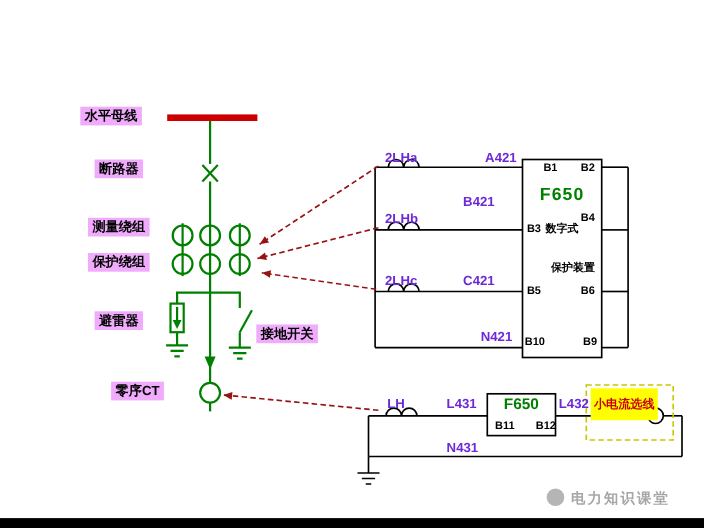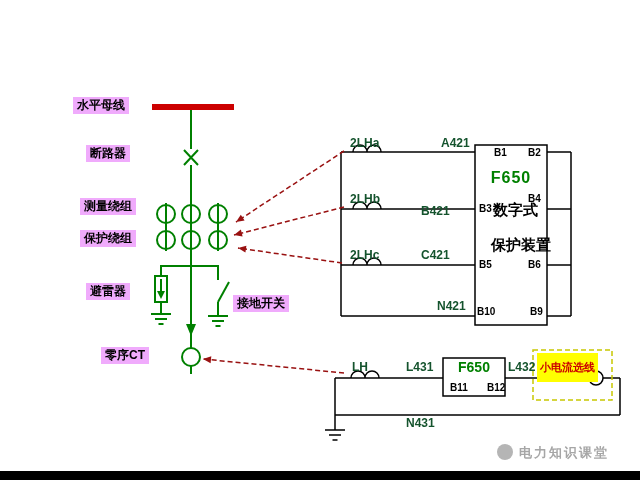--- a/index.html
+++ b/index.html
@@ -5,24 +5,24 @@
   * { margin:0; padding:0; box-sizing:border-box; }
   html,body { background:#ffffff; }
   .stage {
     position:relative; width:640px; height:480px; background:#fff;
     overflow:hidden; font-family:"Liberation Sans", sans-serif;
   }
   svg.draw { position:absolute; left:0; top:0; }
   .lbl { position:absolute; white-space:nowrap; }
   .title { font-size:16px; font-weight:bold; color:#8b0000; letter-spacing:2px; }
   .yl { background:#f0abfc; color:#000; font-size:12px; font-weight:bold; padding:1px 4px; line-height:15px; }
-  .wl { color:#14532d; font-size:12px; font-weight:bold; }
+  .wl { color:#6d28d9; font-size:12px; font-weight:bold; }
   .term { color:#000; font-size:10px; font-weight:bold; }
   .relay-model { color:#008000; font-weight:bold; font-size:16px; width:72px; text-align:center; letter-spacing:1px; }
-  .relay-desc { color:#000; font-size:15px; font-weight:bold; text-align:center; }
+  .relay-desc { color:#000; font-size:10px; font-weight:bold; text-align:center; }
   .relay-model-sm { color:#008000; font-weight:bold; font-size:14px; width:62px; text-align:center; }
   .sel { background:#ffff00; color:#cc0000; font-size:11px; font-weight:bold; padding:7px 3px; }
   .wm { color:#a6a6a6; font-size:13px; font-weight:bold; letter-spacing:2px; }
   .wm-logo { position:absolute; width:16px; height:16px; border-radius:50%; background:#b5b5b5; }
   .bottom-bar { position:absolute; left:0; top:471px; width:640px; height:9px; background:#000; }
 </style>
 </head>
 <body>
 
 <div class="stage">
@@ -123,21 +123,21 @@
   <div class="lbl yl" style="left:86px;  top:145px;">断路器</div>
   <div class="lbl yl" style="left:80px;  top:198px;">测量绕组</div>
   <div class="lbl yl" style="left:80px;  top:230px;">保护绕组</div>
   <div class="lbl yl" style="left:86px;  top:283px;">避雷器</div>
   <div class="lbl yl" style="left:233px; top:295px;">接地开关</div>
   <div class="lbl yl" style="left:101px; top:347px;">零序CT</div>
 
   <div class="lbl wl" style="left:350px; top:136px;">2LHa</div>
   <div class="lbl wl" style="left:441px; top:136px;">A421</div>
   <div class="lbl wl" style="left:350px; top:192px;">2LHb</div>
-  <div class="lbl wl" style="left:421px; top:204px;">B421</div>
+  <div class="lbl wl" style="left:421px; top:176px;">B421</div>
   <div class="lbl wl" style="left:350px; top:248px;">2LHc</div>
   <div class="lbl wl" style="left:421px; top:248px;">C421</div>
   <div class="lbl wl" style="left:437px; top:299px;">N421</div>
 
   <div class="lbl term" style="left:494px; top:147px;">B1</div>
   <div class="lbl term" style="left:528px; top:147px;">B2</div>
   <div class="lbl relay-model" style="left:475px; top:169px;">F650</div>
   <div class="lbl term" style="left:479px; top:203px;">B3</div>
   <div class="lbl relay-desc" style="left:493px; top:201px; width:36px;">数字式</div>
   <div class="lbl term" style="left:528px; top:193px;">B4</div>
@@ -147,19 +147,19 @@
   <div class="lbl term" style="left:477px; top:306px;">B10</div>
   <div class="lbl term" style="left:530px; top:306px;">B9</div>
 
   <div class="lbl wl" style="left:352px; top:360px;">LH</div>
   <div class="lbl wl" style="left:406px; top:360px;">L431</div>
   <div class="lbl relay-model-sm" style="left:443px; top:359px;">F650</div>
   <div class="lbl term" style="left:450px; top:382px;">B11</div>
   <div class="lbl term" style="left:487px; top:382px;">B12</div>
   <div class="lbl wl" style="left:508px; top:360px;">L432</div>
   <div class="lbl sel" style="left:537px; top:353px;">小电流选线</div>
-  <div class="lbl wl" style="left:406px; top:400px;margin-top:16px;">N431</div>
+  <div class="lbl wl" style="left:406px; top:400px;">N431</div>
 
   <div class="wm-logo" style="left:497px; top:444px;"></div>
   <div class="lbl wm" style="left:519px; top:444px;">电力知识课堂</div>
 
   <div class="bottom-bar"></div>
 </div>
 
 </body></html>

